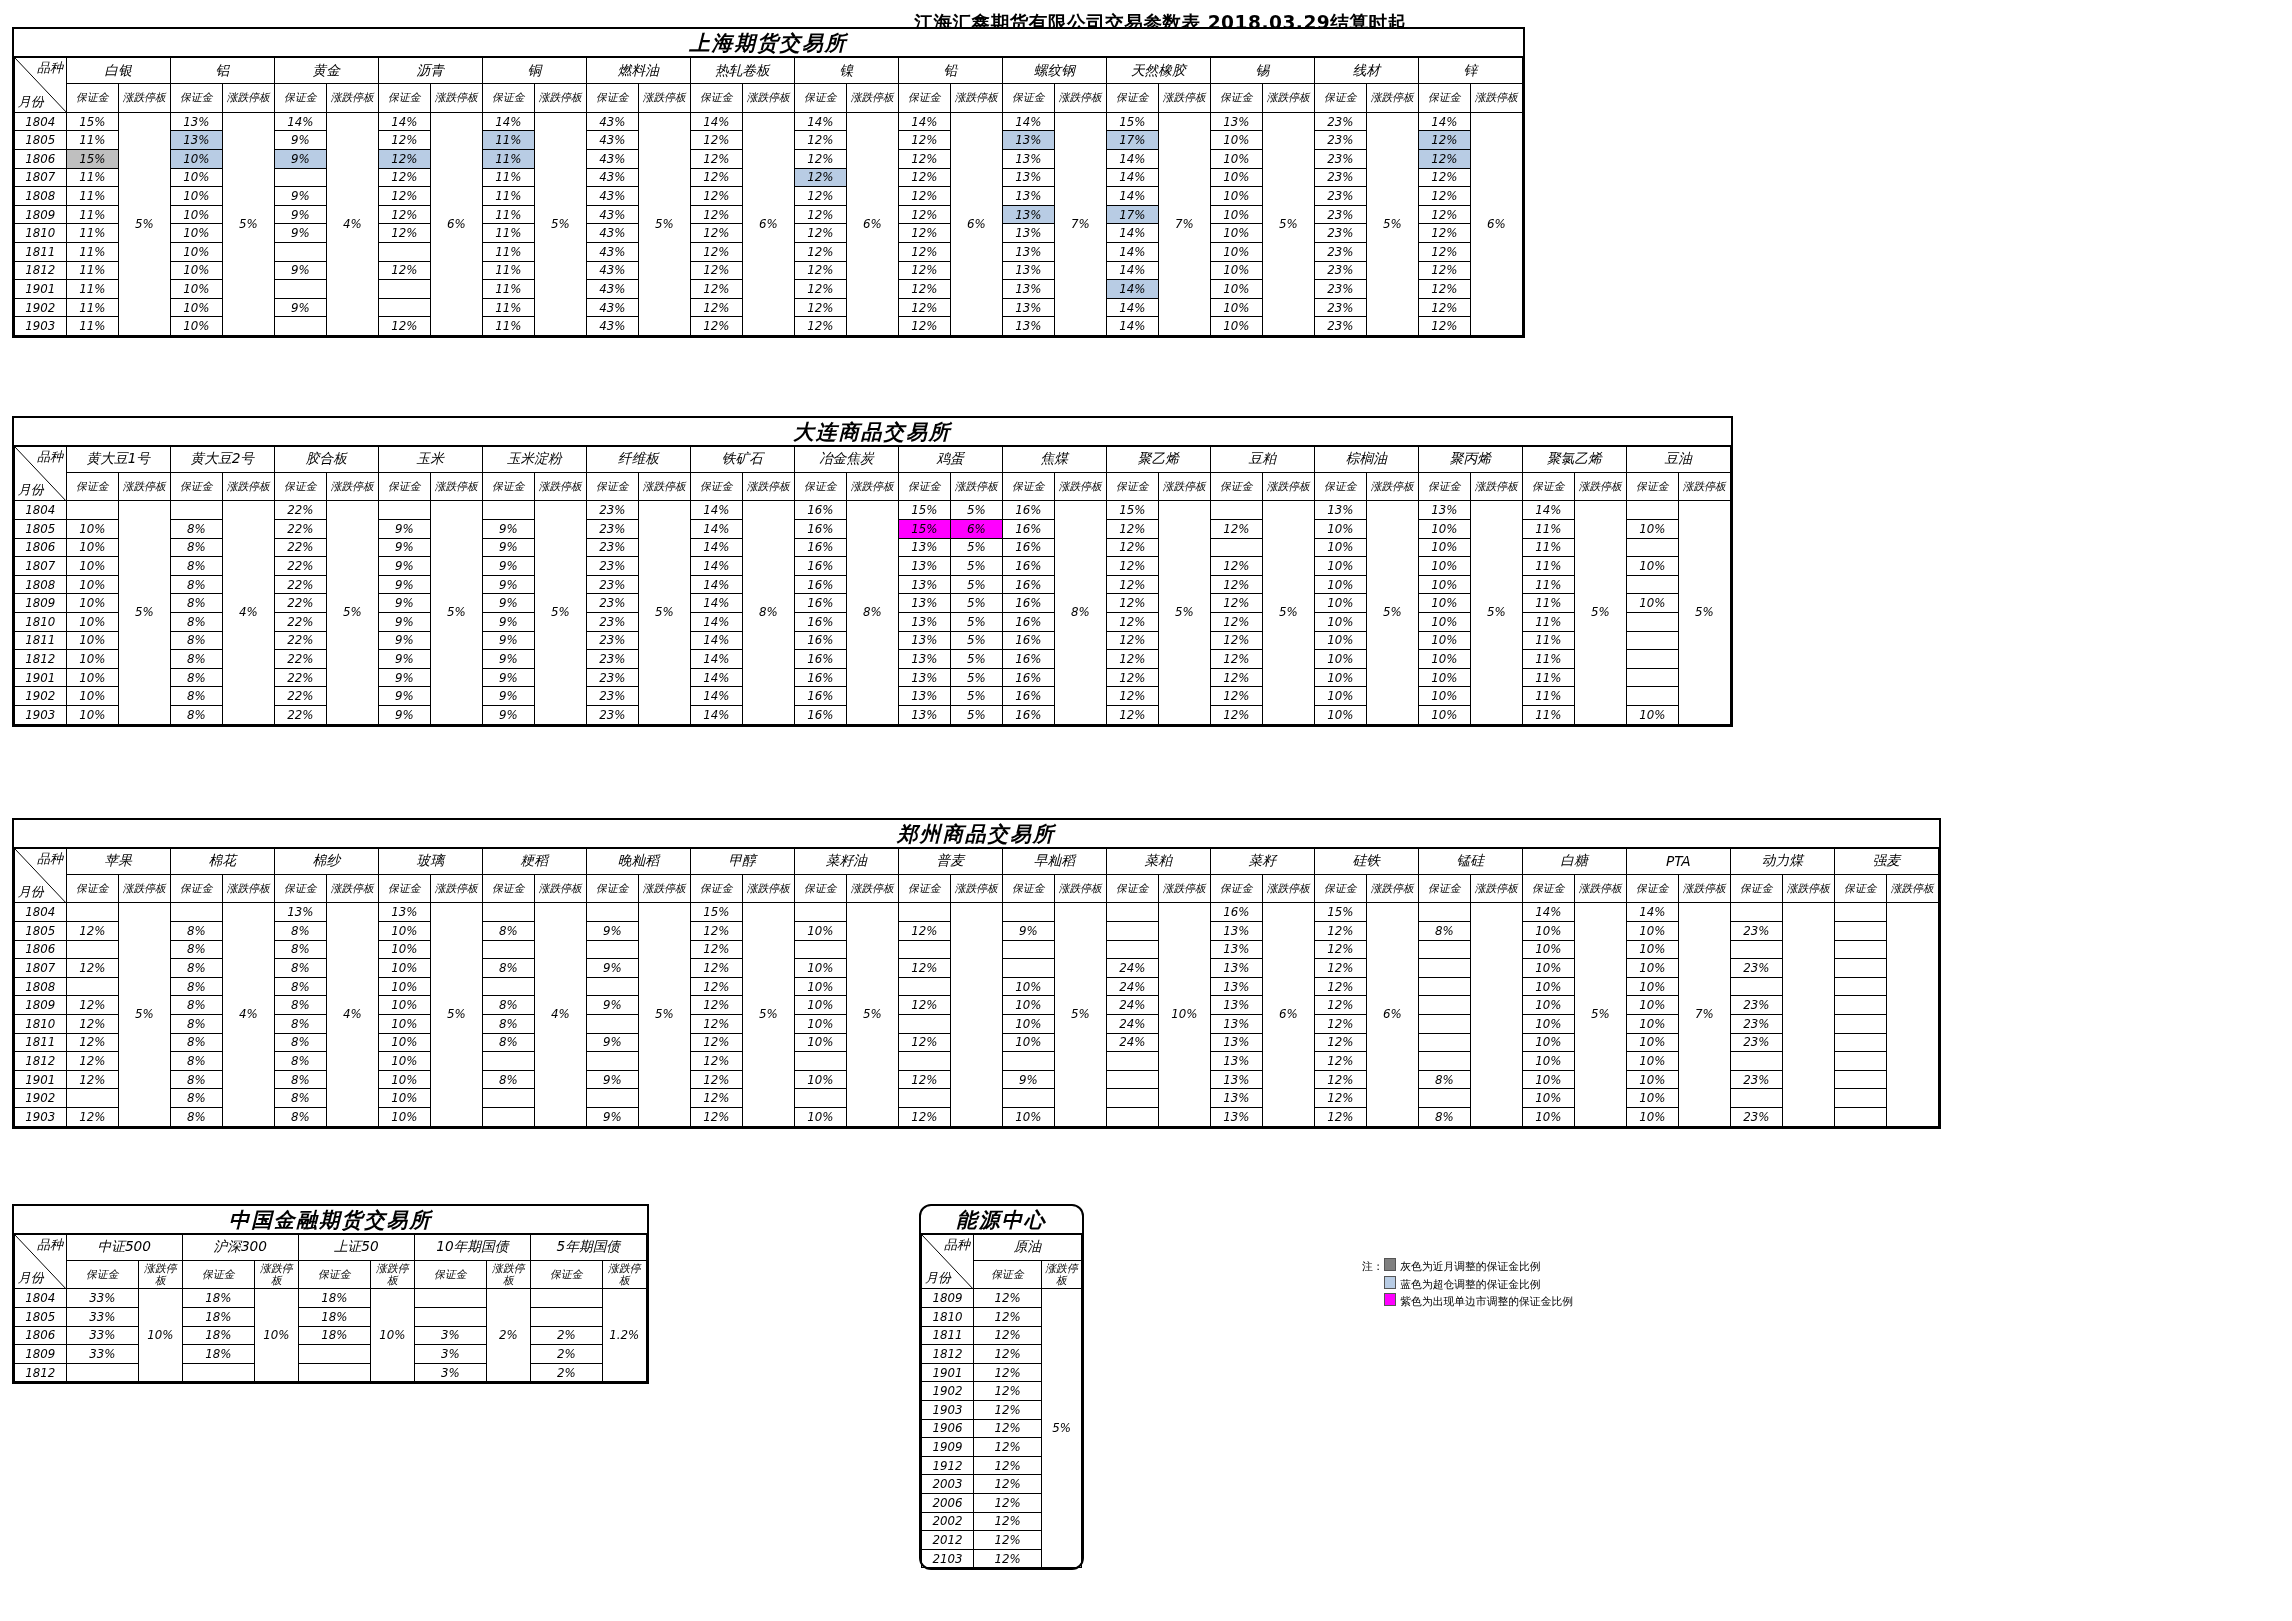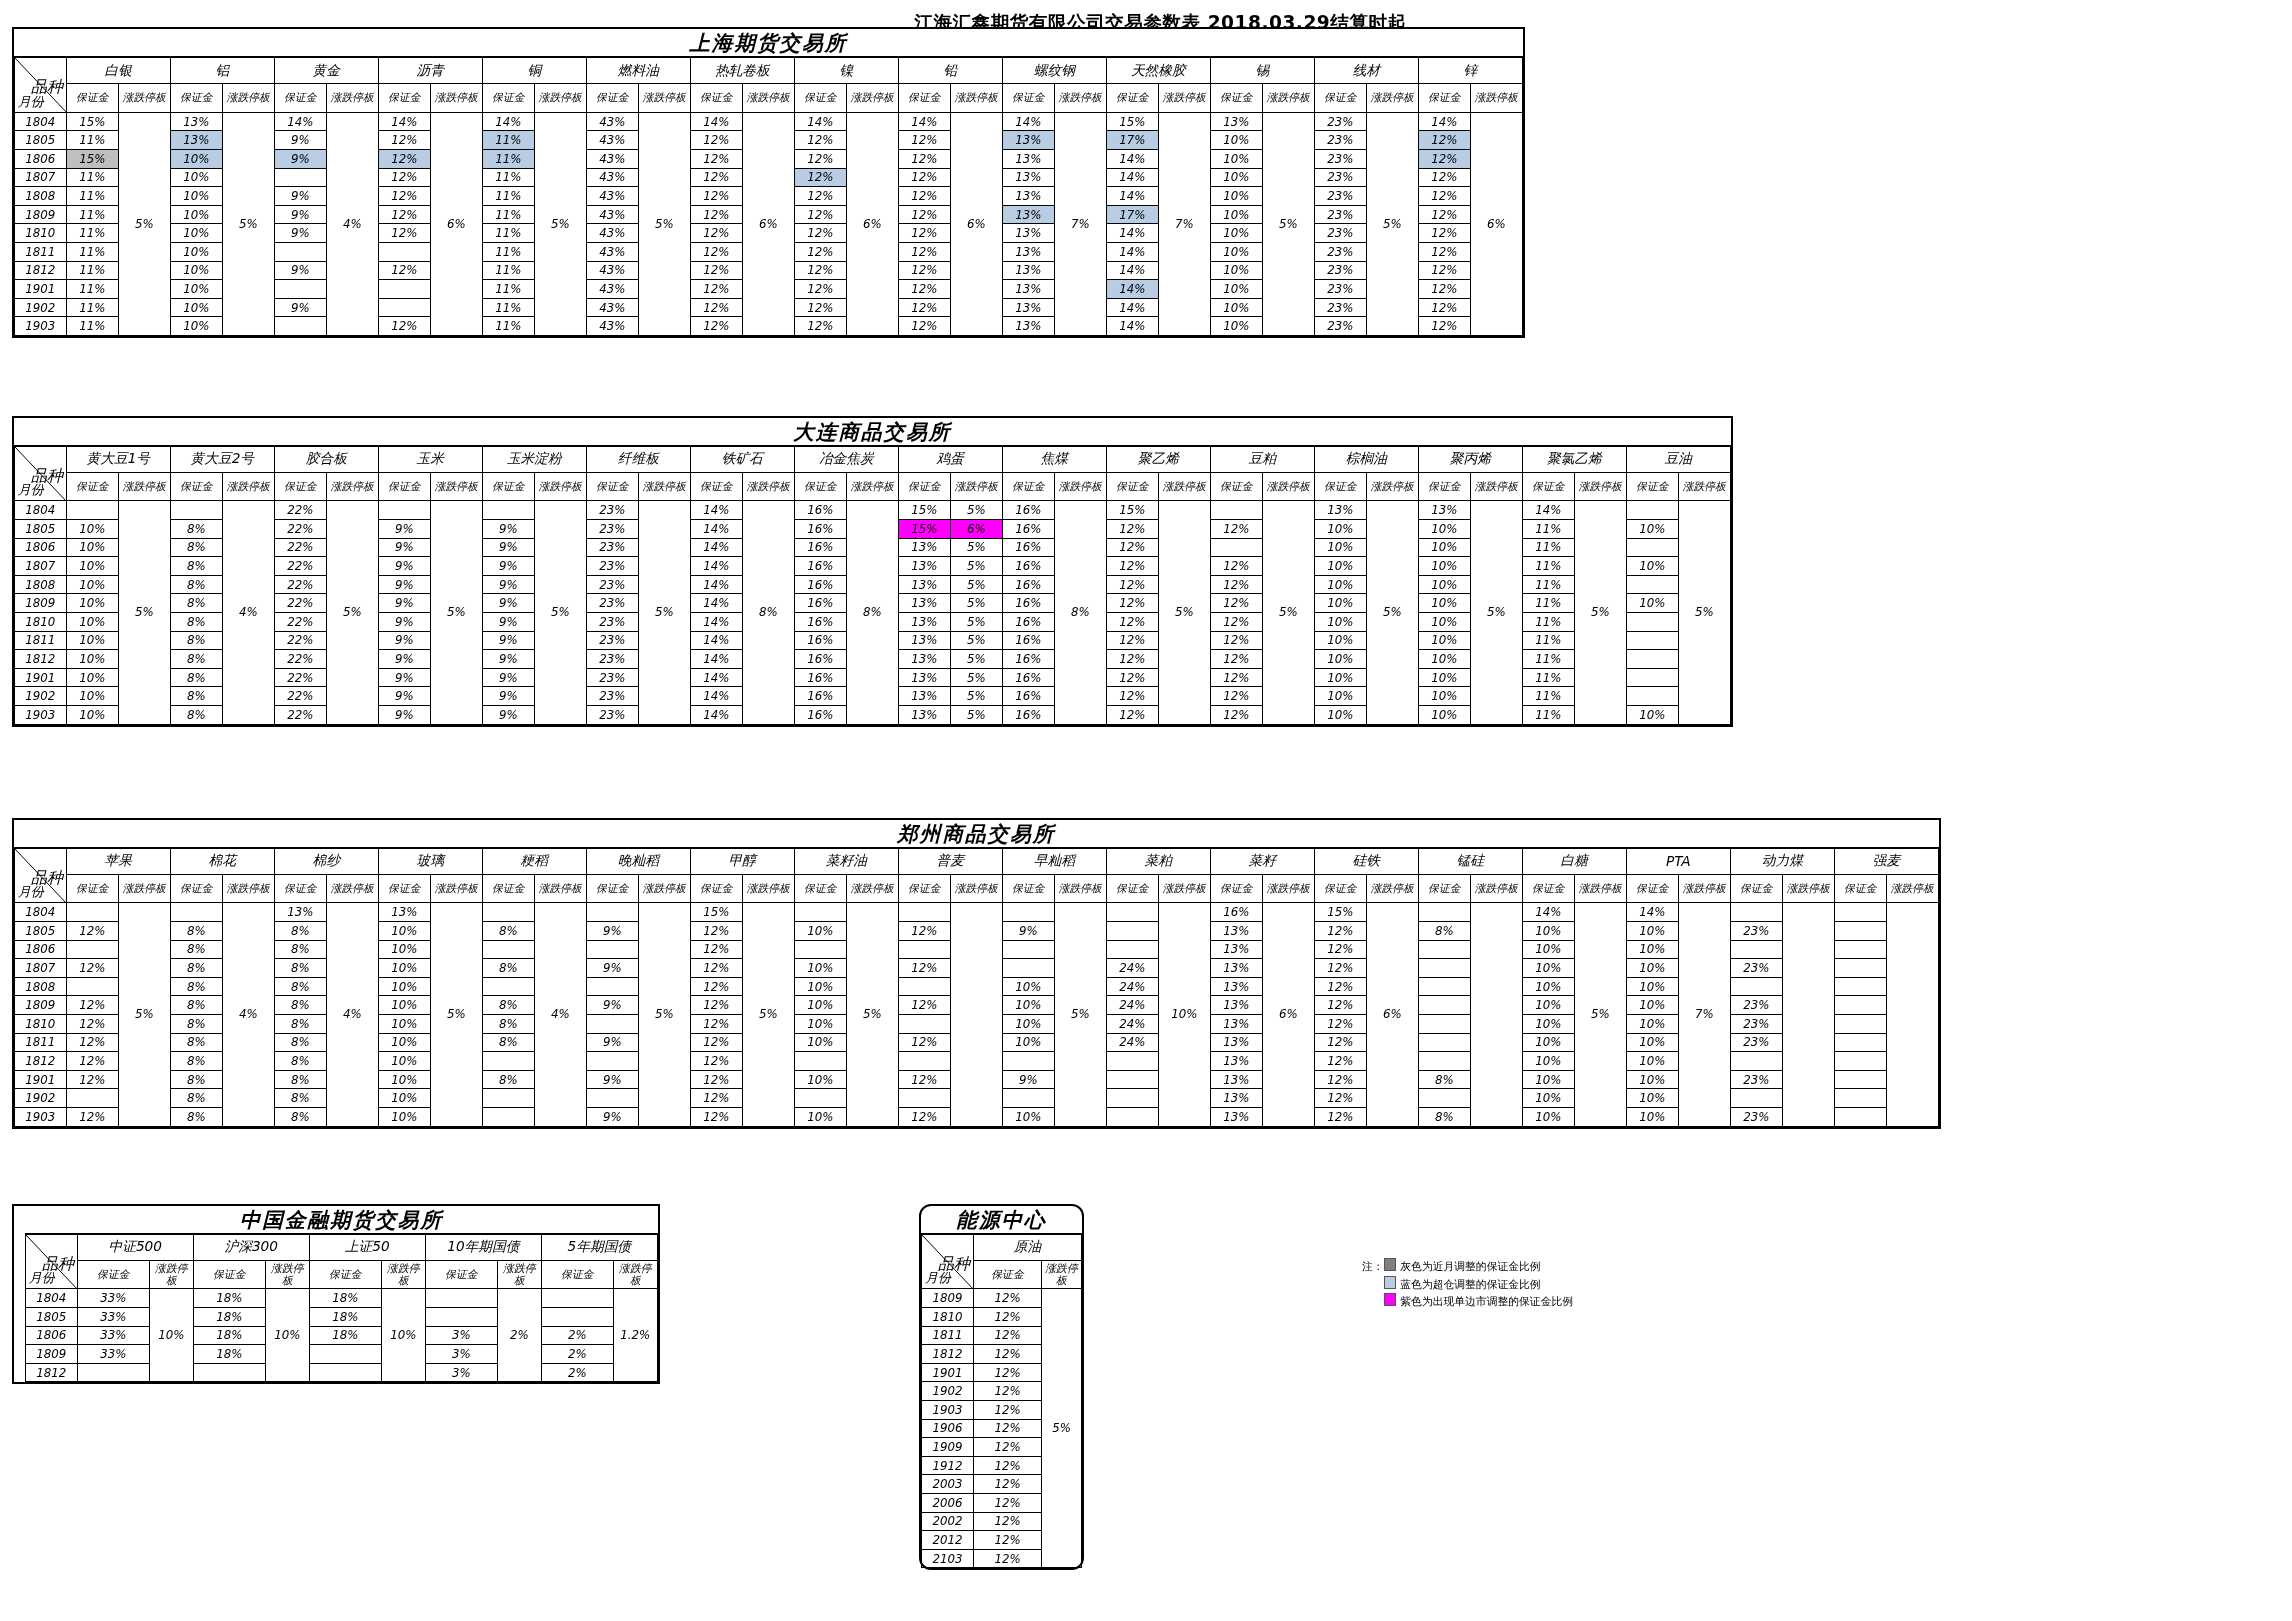--- a/index.html
+++ b/index.html
@@ -4,21 +4,21 @@
 <style>
   html,body{margin:0;padding:0;background:#fff;}
   body{font-family:"DejaVu Sans","Liberation Sans",sans-serif;color:#000;width:2293px;height:1621px;position:relative;}
   .page{position:relative;width:2293px;height:1621px;}
   .doc-title{text-align:center;font-weight:bold;font-size:18.6px;letter-spacing:0.5px;padding-top:9.8px;margin-left:28px;}
   .sec{position:absolute;border:2px solid #000;background:#fff;box-sizing:border-box;font-style:italic;}
   table{border-collapse:collapse;}
   td,th{border:1px solid #000;font-size:11.8px;text-align:center;vertical-align:middle;padding:0;font-weight:normal;}
   .sec-title{font-size:20.6px;font-weight:bold;text-align:center;letter-spacing:2px;border:1px solid #000;border-top:none;border-left:none;border-right:none;height:26.5px;}
   .corner{position:relative;width:51px;height:53px;padding:0;overflow:hidden;}
-  .corner .pin{position:absolute;top:19px;right:2.9px;font-size:16px;}
+  .corner .pin{position:absolute;top:1px;right:2.9px;font-size:13px;}
   .corner .yue{position:absolute;bottom:1px;left:2.9px;font-size:13px;}
   .corner .diag{position:absolute;left:0;top:0;width:100%;height:100%;}
   .prodname{font-size:13.7px;font-weight:normal;height:25.5px;}
   .subhdr{font-size:10.8px;height:27.4px;line-height:11.8px;}
   .mon{font-size:11.8px;height:17.6px;}
   .cell{font-size:11.8px;height:17.6px;width:51px;}
   .hl-blue{background:#b8cce4;}
   .hl-gray{background:#bfbfbf;}
   .hl-magenta{background:#ff00ff;}
   .legend{position:absolute;font-size:10.8px;line-height:17.6px;}
@@ -974,21 +974,21 @@
               <td class="cell">10%</td>
               <td class="cell">10%</td>
               <td class="cell">23%</td>
               <td class="cell"></td>
             </tr>
           </tbody>
         </table>
       </div>
   </div>
 
-  <div class="sec" id="sec-cffex" style="left:11.8px;top:1204px;padding-left:11px;">
+  <div class="sec" id="sec-cffex" style="left:11.8px;top:1204px;">
     <div class="sec-title">中国金融期货交易所</div>
     <div id="tbl-cffex">
         <table>
           <tbody>
             <tr>
               <td class="corner" rowspan="2">
                 <svg class="diag" viewBox="0 0 52 54" preserveAspectRatio="none">
                   <line x1="0" y1="0" x2="52" y2="54" stroke="#000" stroke-width="1"></line>
                 </svg>
                 <span class="pin">品种</span>

